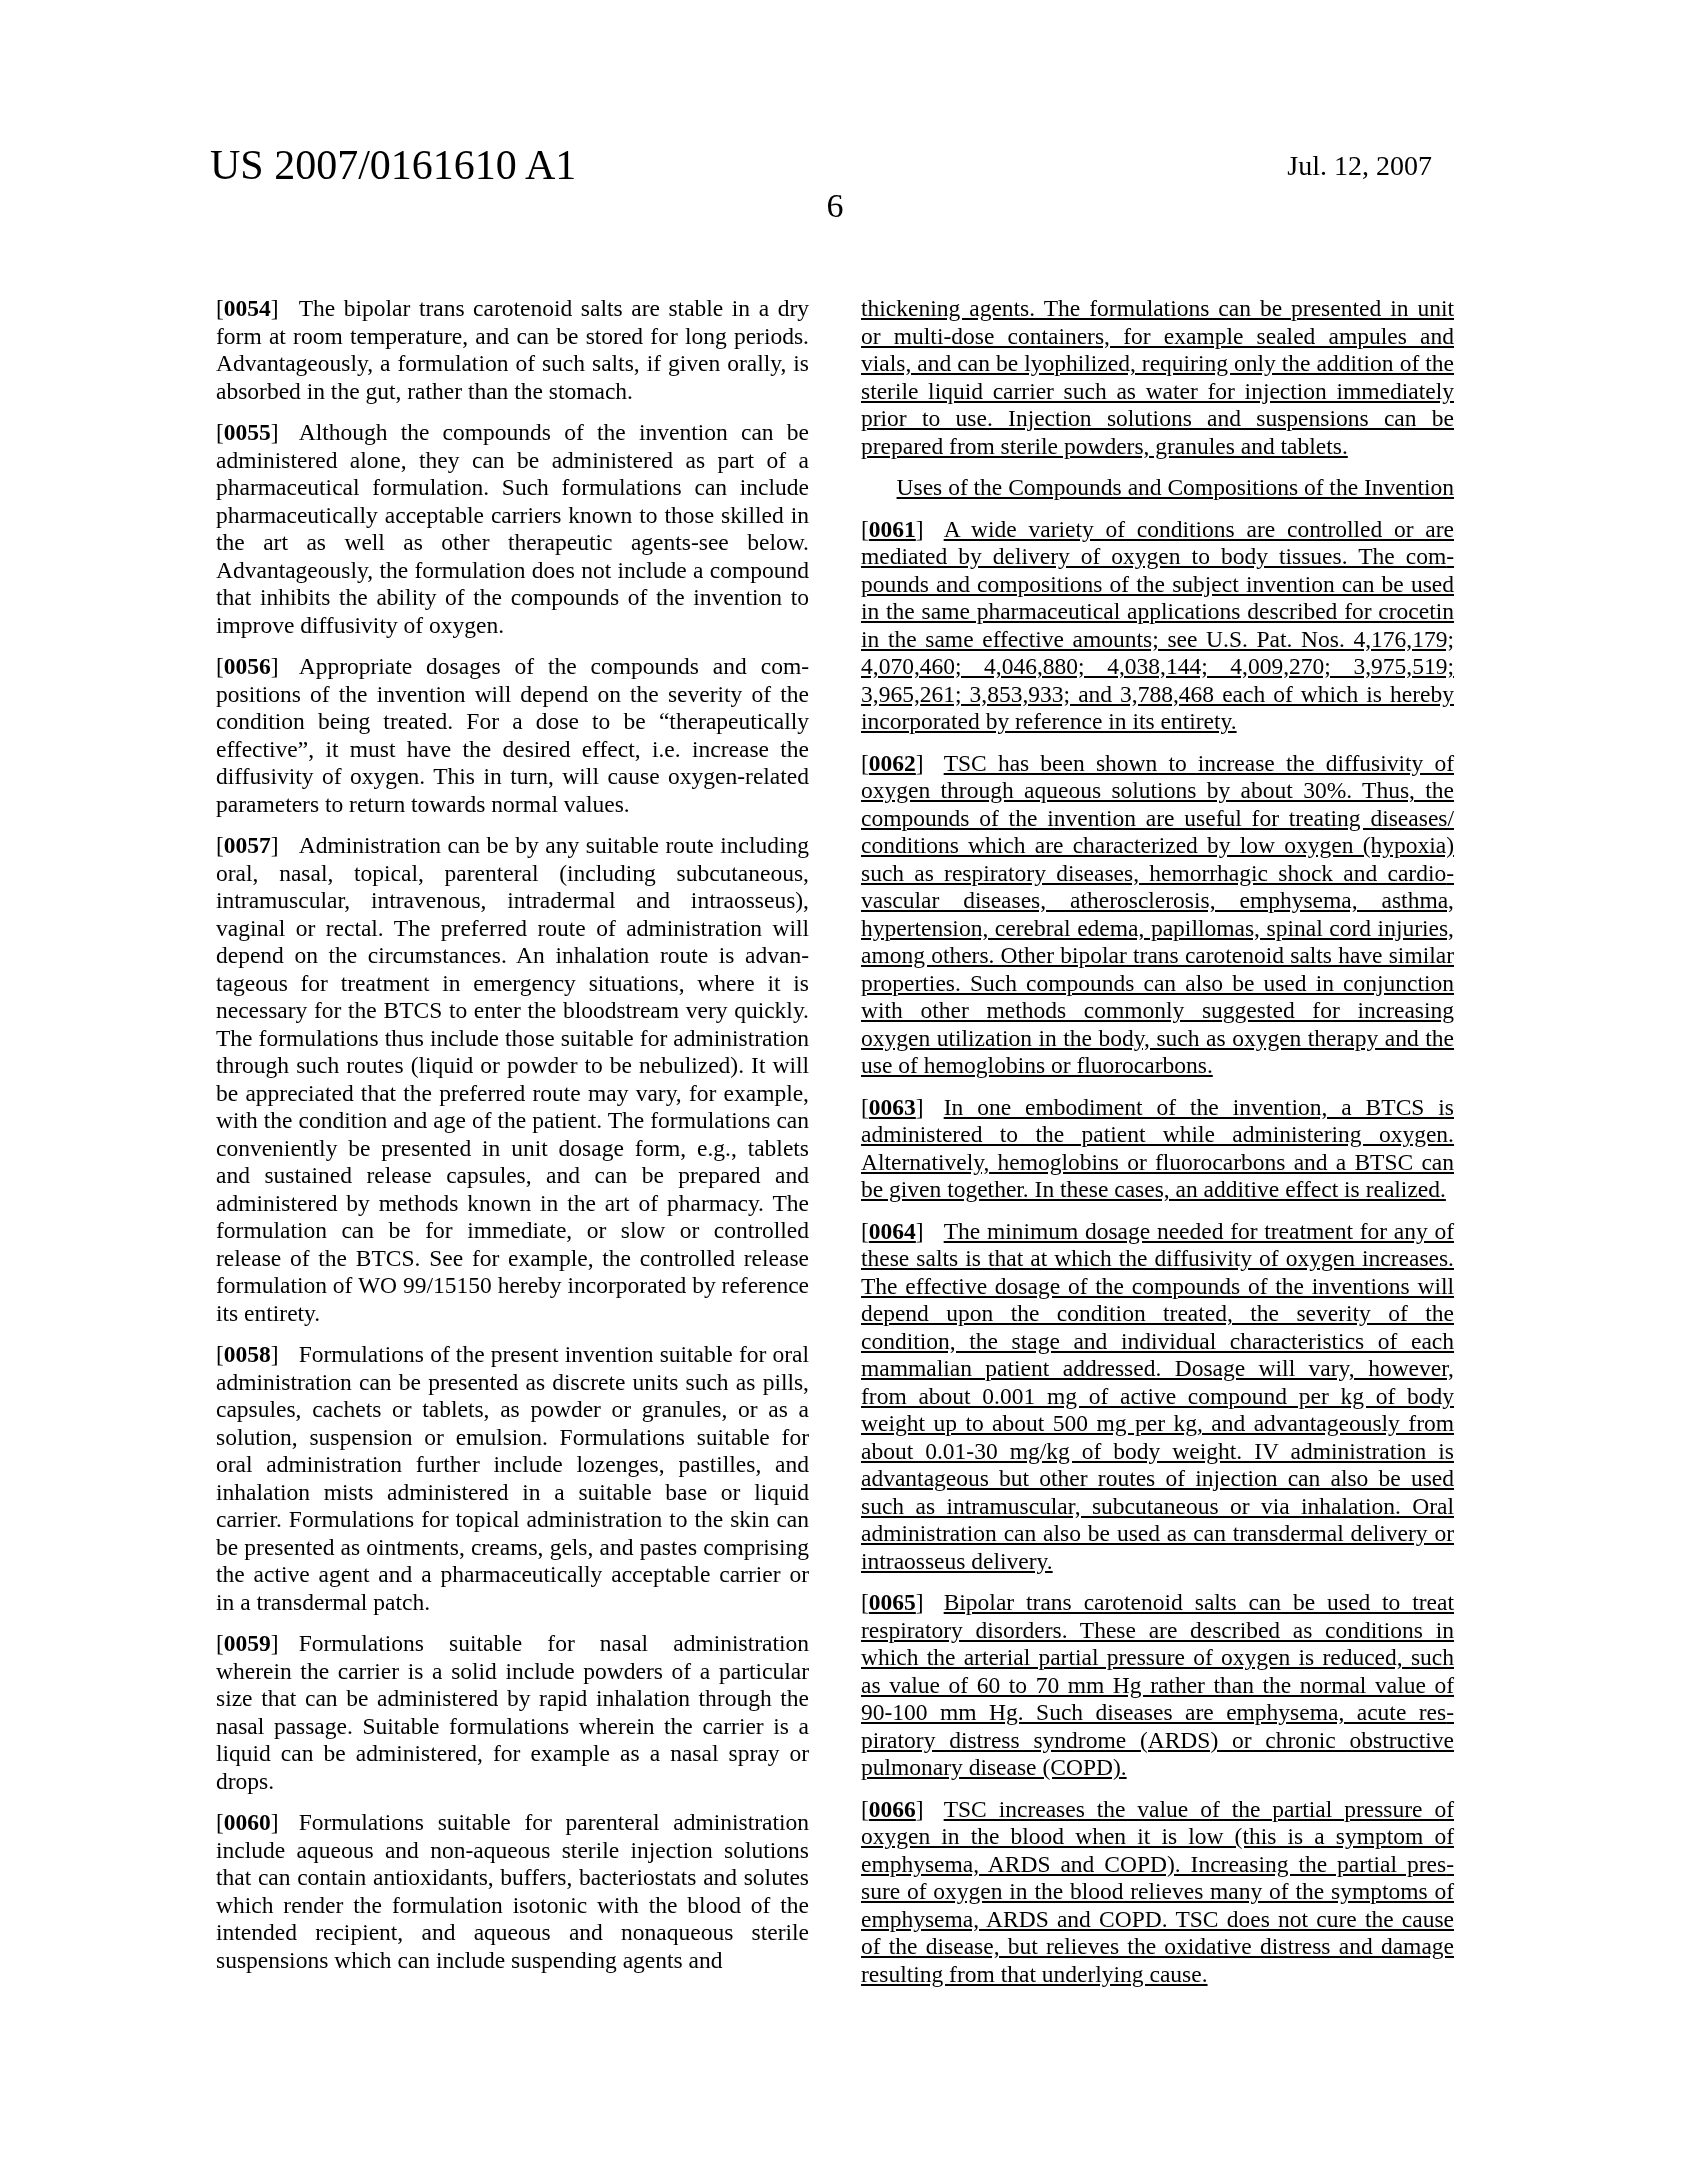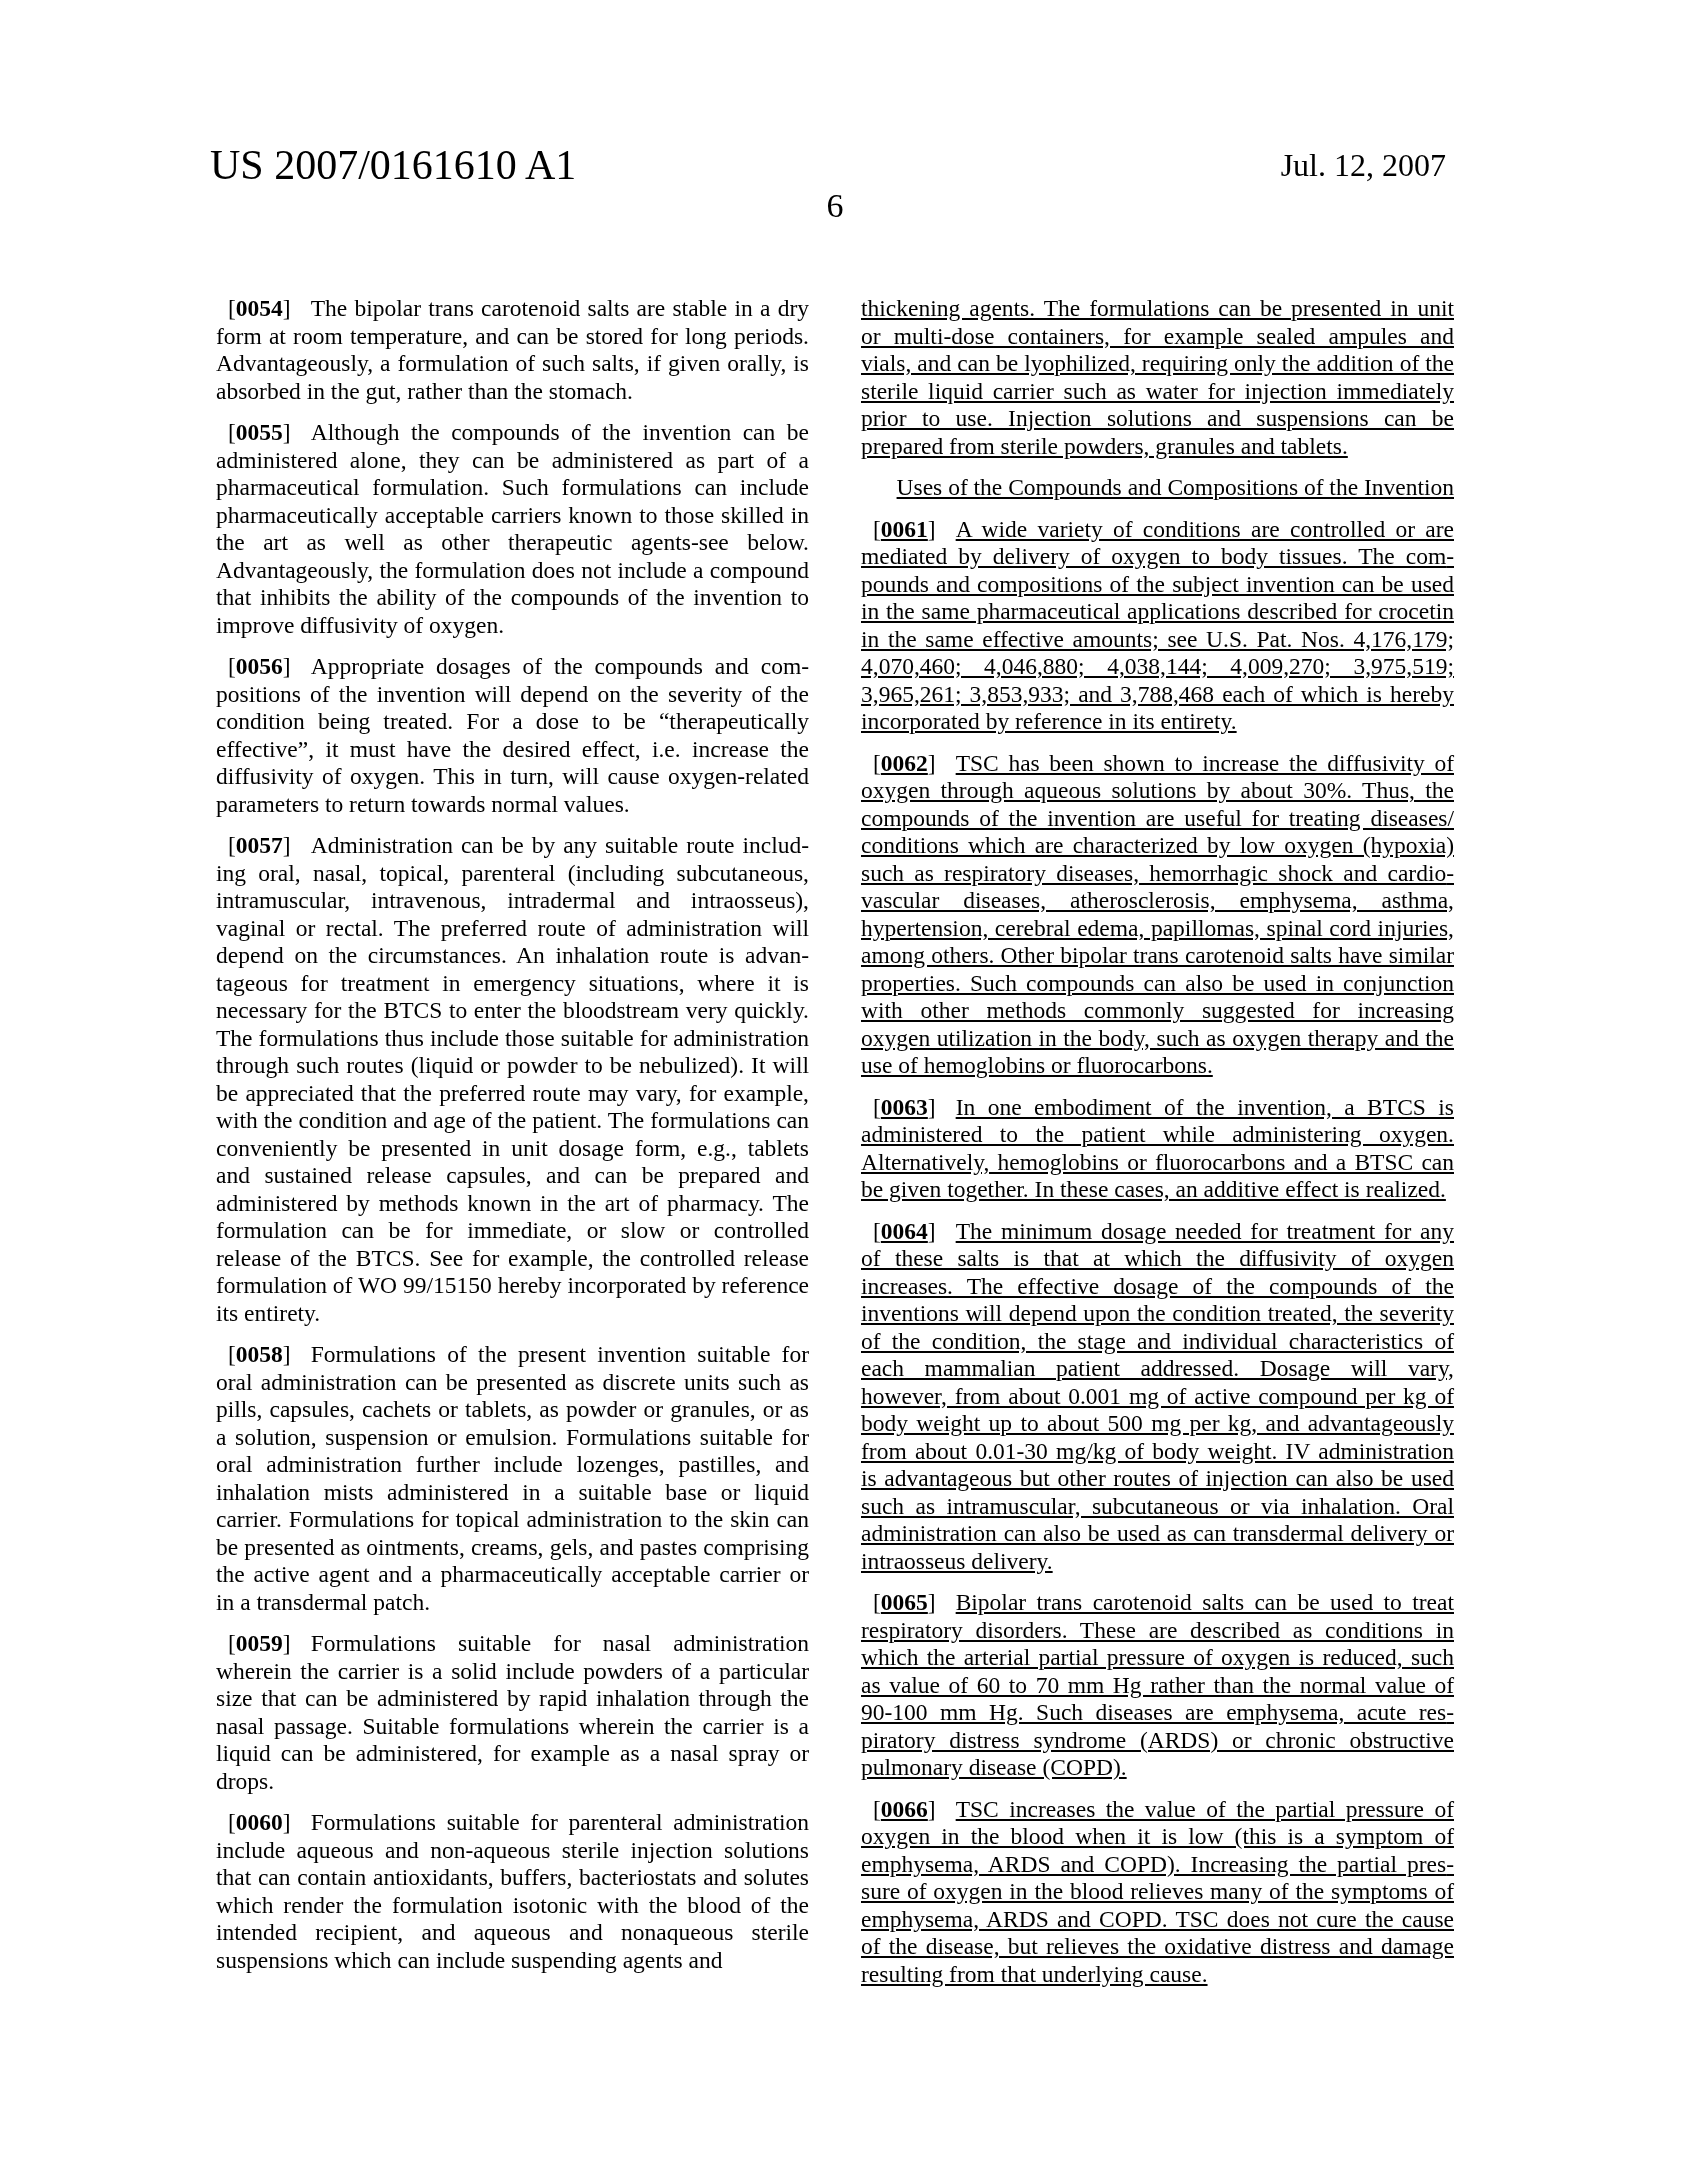--- a/index.html
+++ b/index.html
@@ -18,23 +18,23 @@
   .header-left {
     position: absolute;
     left: 210px;
     top: 147px;
     font-size: 42px;
     line-height: 37px;
     white-space: nowrap;
   }
   .header-right {
     position: absolute;
-    right: 248px;
+    right: 262px;
     top: 147px;
-    font-size: 32px;
+    font-size: 28px;
     line-height: 37px;
     white-space: nowrap;
     text-align: right;
   }
   .page-number {
     position: absolute;
     left: 802px;
     width: 66px;
     text-align: center;
     top: 187px;
@@ -50,21 +50,20 @@
     text-align: justify;
     hyphens: manual;
   }
   .col-left { left: 216px; }
   .col-right { left: 861px; text-decoration: underline; }
   .para {
     margin: 0 0 14px 0;
   }
   .para-num {
     font-weight: bold;
-    margin-left: 12px;
   }
   .para-num .br {
     font-weight: normal;
   }
   .para-sep {
     display: inline-block;
     width: 20px;
   }
   .heading {
     margin: 0 0 14px 0;

